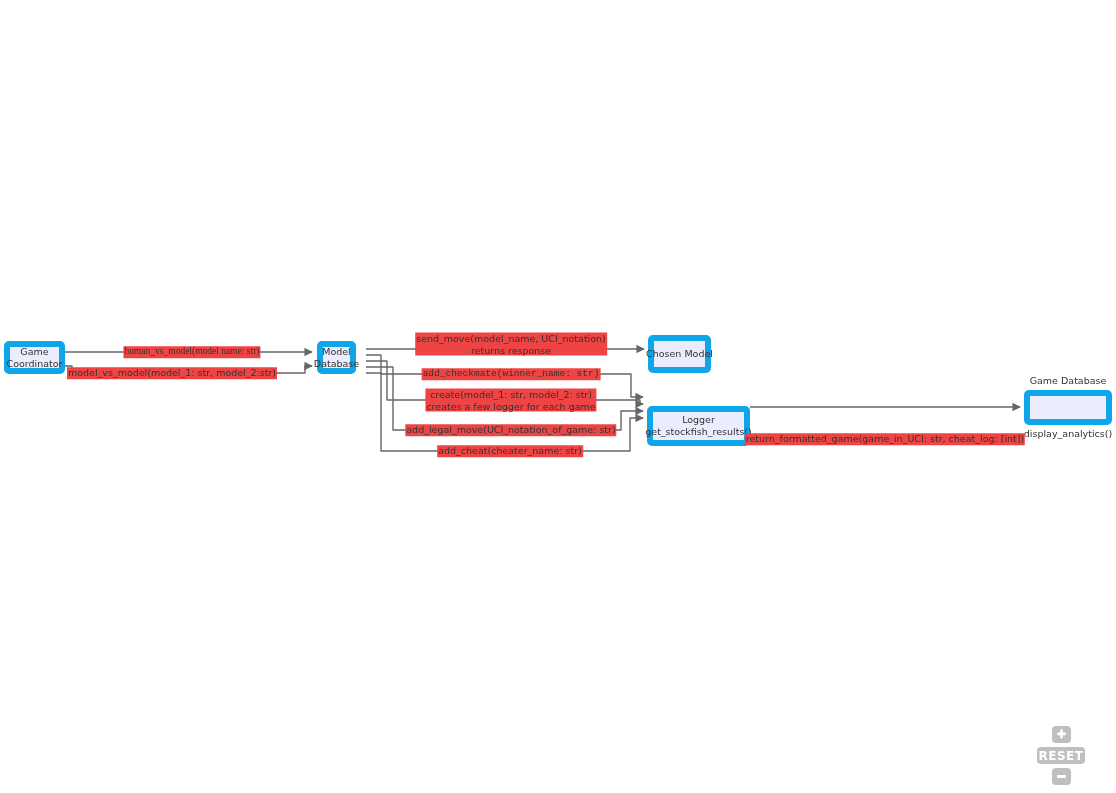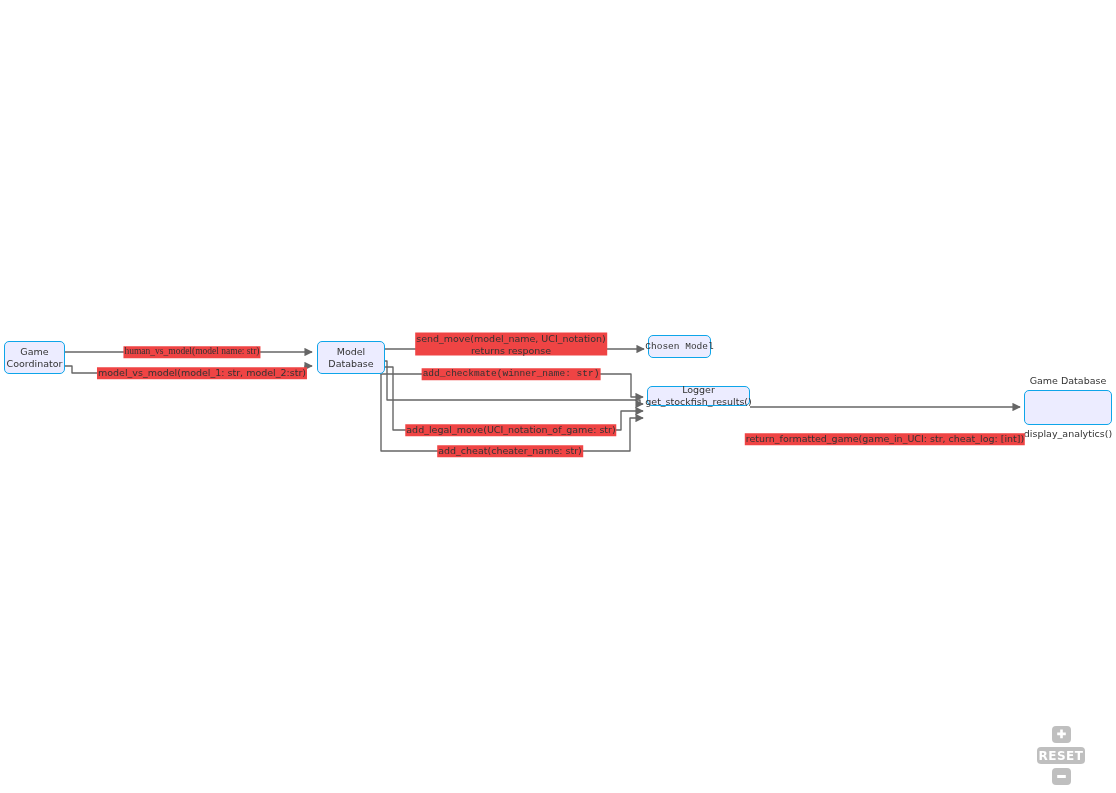--- a/index.html
+++ b/index.html
@@ -23,21 +23,21 @@
   svg#edge-layer {
     position: absolute;
     left: 0; top: 0;
     width: 1116px;
     height: 793px;
   }
   .node {
     position: absolute;
     box-sizing: border-box;
     background: #ECECFF;
-    border: 1px solid #0ea5e9;
+    border: 6px solid #0ea5e9;
     border-radius: 5px;
     display: flex;
     flex-direction: column;
     align-items: center;
     justify-content: center;
     color: #333333;
     font-size: 9.5px;
     line-height: 12px;
     text-align: center;
     white-space: nowrap;
@@ -123,56 +123,60 @@
 
       <path d="M 750 407 L 1020 407"></path>
     </g>
   </svg>
 
   <div class="node" style="left:4px; top:341px; width:61px; height:33px;">
     <span class="node-line">Game</span>
     <span class="node-line">Coordinator</span>
   </div>
 
-  <div class="node" style="left:317px; top:341px; width:68px; height:33px;">
+  <div class="node" style="left:317px; top:341px; width:39px; height:33px;">
     <span class="node-line">Model</span>
     <span class="node-line">Database</span>
   </div>
 
-  <div class="node" style="left:648px; top:335px; width:63px; height:23px;font-family:Liberation Mono, monospace;">
+  <div class="node" style="left:648px; top:335px; width:63px; height:38px;">
     <span class="node-line">Chosen Model</span>
   </div>
 
-  <div class="node" style="left:647px; top:386px; width:103px; height:20px;">
+  <div class="node" style="left:647px; top:406px; width:103px; height:40px;">
     <span class="node-line">Logger</span>
     <span class="node-line">get_stockfish_results()</span>
   </div>
 
   <div class="node" style="left:1024px; top:390px; width:88px; height:35px;gap:41px;">
     <span class="node-line">Game Database</span>
     <span class="node-line">display_analytics()</span>
   </div>
 
   <div class="edge-label" style="left:192px; top:352px;font-family:Liberation Serif, serif;">
     <span class="lbl-line">human_vs_model(model name: str)</span>
   </div>
 
-  <div class="edge-label" style="left:202px; top:373px;">
+  <div class="edge-label" style="left:172px; top:373px;">
     <span class="lbl-line">model_vs_model(model_1: str, model_2:str)</span>
   </div>
 
   <div class="edge-label" style="left:511px; top:344px;">
     <span class="lbl-line">send_move(model_name, UCI_notation)</span>
     <span class="lbl-line">returns response</span>
   </div>
 
   <div class="edge-label" style="left:511px; top:374px;font-family:Liberation Mono, monospace;">
     <span class="lbl-line">add_checkmate(winner_name: str)</span>
   </div>
 
+  <div class="edge-label" style="left:511px; top:400px;">
+    <span class="lbl-line">create(model_1: str, model_2: str)</span>
+    <span class="lbl-line">creates a few logger for each game</span>
+  </div>
 
   <div class="edge-label" style="left:511px; top:430px;">
     <span class="lbl-line">add_legal_move(UCI_notation_of_game: str)</span>
   </div>
 
   <div class="edge-label" style="left:510px; top:451px;text-align:center;">
     <span class="lbl-line">add_cheat(cheater_name: str)</span>
   </div>
 
   <div class="edge-label" style="left:885px; top:407px;margin-top:32px;">

